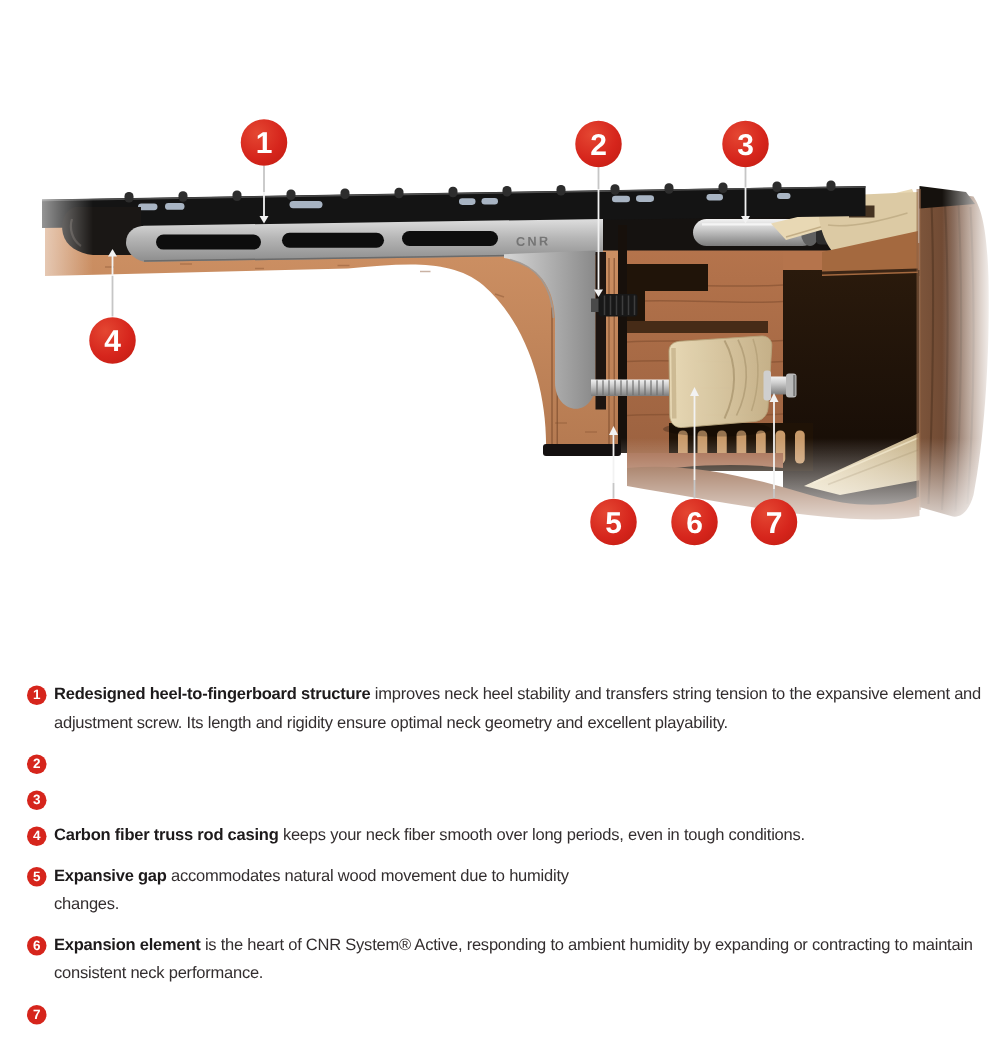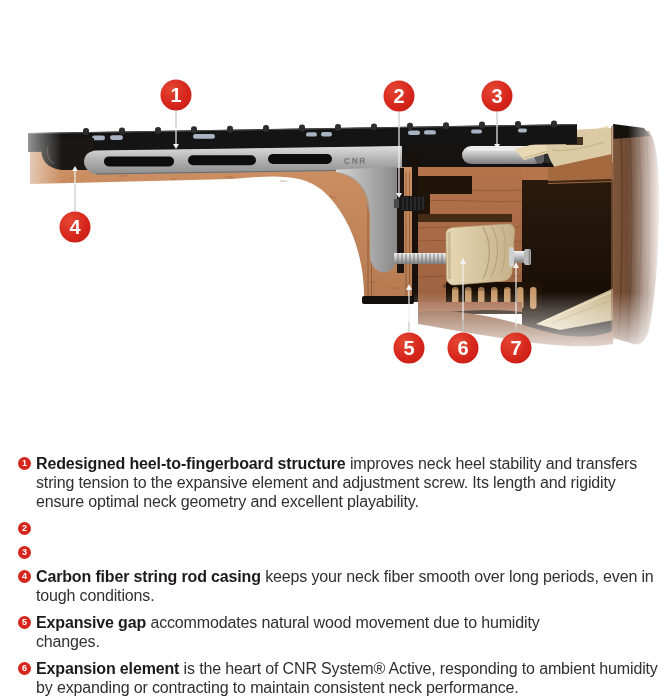--- a/index.html
+++ b/index.html
@@ -6,21 +6,21 @@
   .stage{position:relative;width:672px;height:698px;background:#fff;overflow:hidden;
          font-family:"Liberation Sans", sans-serif;}
   .diagram{position:absolute;top:0;left:0;width:672px;height:430px;}
   .diagram svg{display:block;}
   .legend{position:absolute;top:448px;left:0;width:672px;box-sizing:border-box;
           padding:6px 8px 0 18px;}
   .legend-item{display:flex;align-items:flex-start;gap:5px;margin-bottom:8px;}
   .badge{flex:0 0 auto;width:13px;height:13px;margin-top:3px;border-radius:50%;
          background:#d6251c;color:#fff;font-size:9px;font-weight:bold;
          display:flex;align-items:center;justify-content:center;line-height:1;}
-  .legend-text{margin:0;font-size:16px;letter-spacing:-0.15px;line-height:19px;
+  .legend-text{margin:0;font-size:11px;letter-spacing:-0.15px;line-height:19px;
                color:#332e2f;white-space:pre-wrap;}
   .legend-text b{color:#1d1a1b;}
 </style>
 </head>
 <body>
 
 <div class="stage">
 
   <div class="diagram">
     <svg width="672" height="430" viewBox="0 0 672 430" xmlns="http://www.w3.org/2000/svg">
@@ -355,21 +355,21 @@
     <div class="legend-item">
       <span class="badge">2</span>
     </div>
 
     <div class="legend-item">
       <span class="badge">3</span>
     </div>
 
     <div class="legend-item">
       <span class="badge">4</span>
-      <p class="legend-text"><b>Carbon fiber string rod casing</b><span> keeps your neck fiber smooth over long periods, even in tough conditions.</span></p>
+      <p class="legend-text"><b>Carbon fiber truss rod casing</b><span> keeps your neck fiber smooth over long periods, even in tough conditions.</span></p>
     </div>
 
     <div class="legend-item">
       <span class="badge">5</span>
       <p class="legend-text"><b>Expansive gap</b><span> accommodates natural wood movement due to humidity
 changes.</span></p>
     </div>
 
     <div class="legend-item">
       <span class="badge">6</span>

